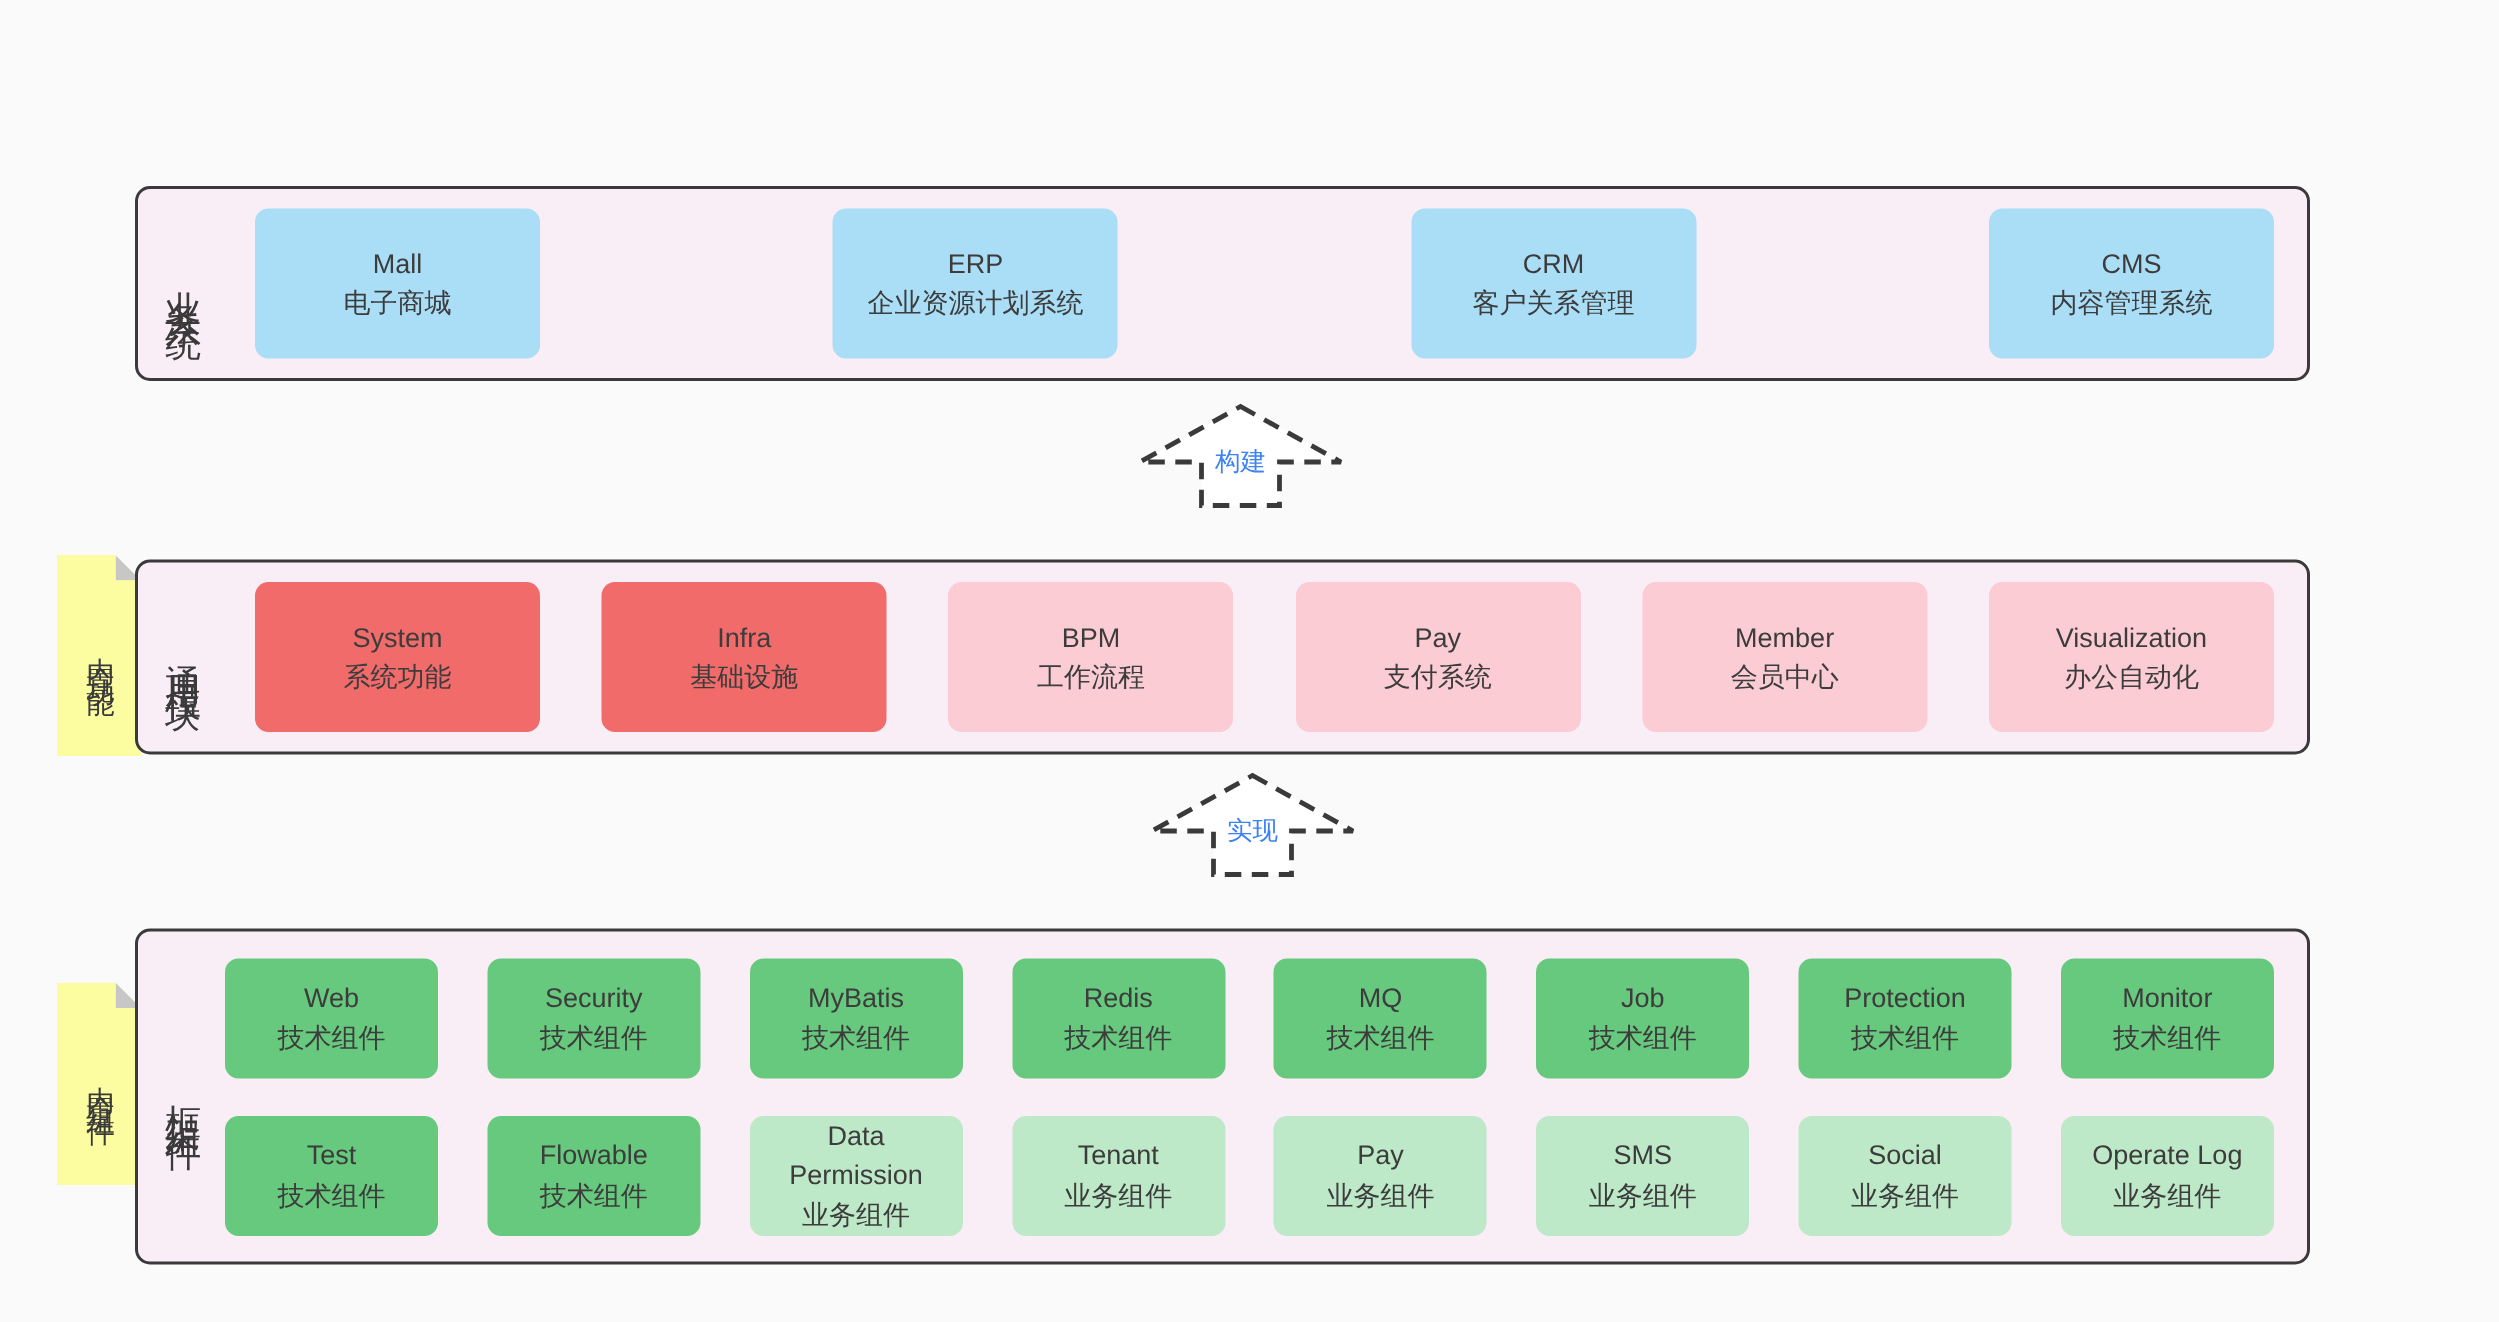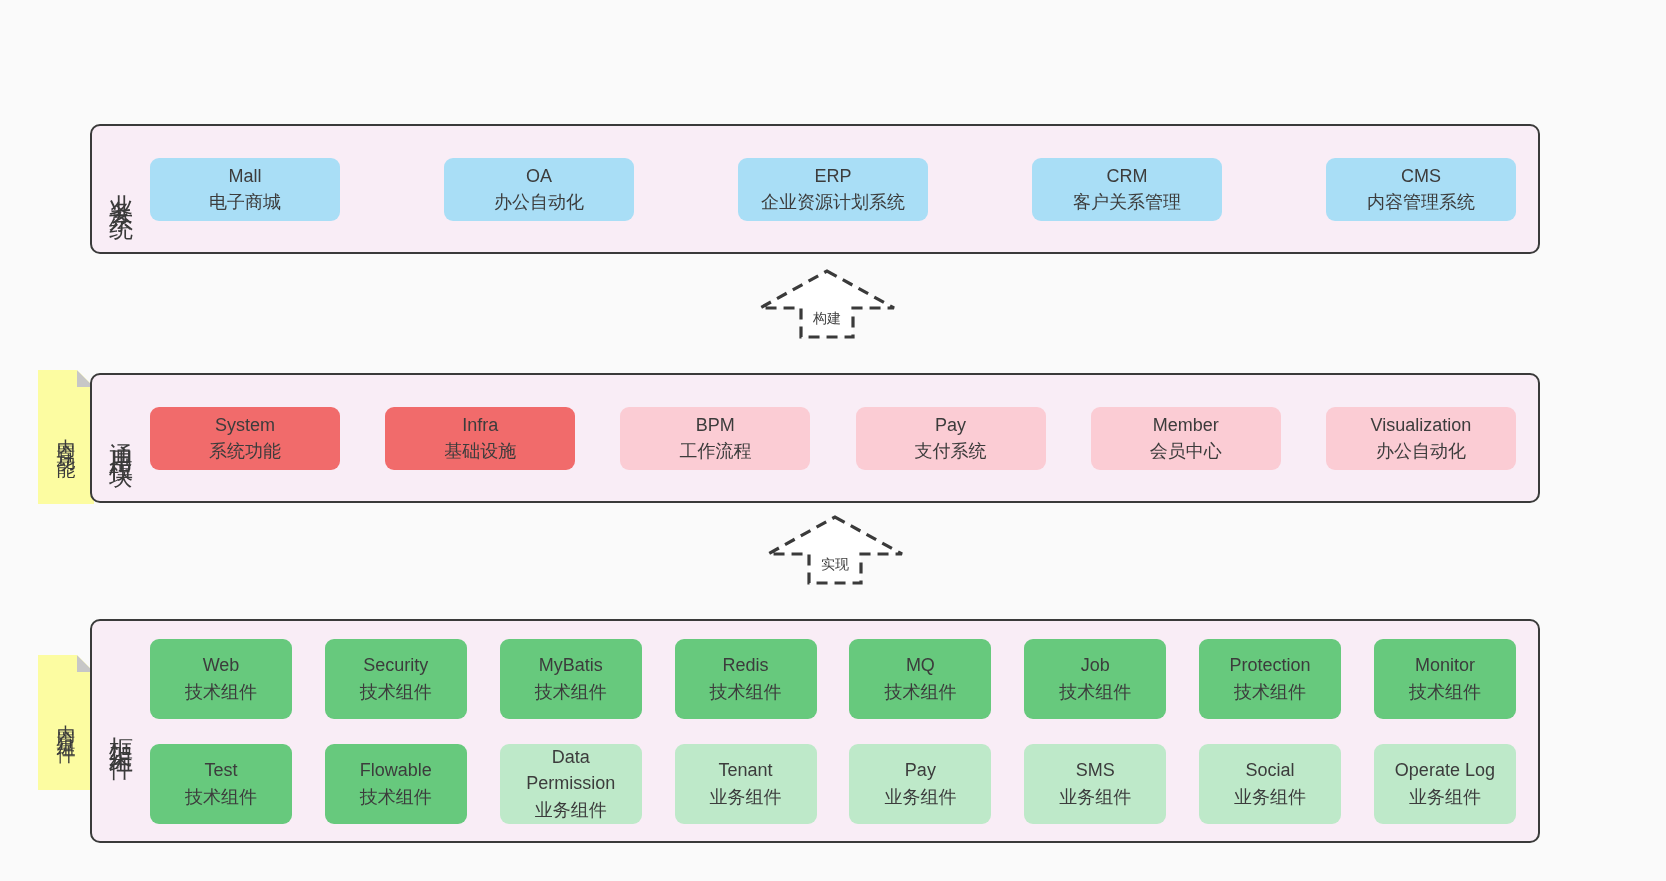--- a/index.html
+++ b/index.html
@@ -34,21 +34,21 @@
   .rows-col{
     flex:1;display:flex;flex-direction:column;justify-content:center;gap:25px;
     padding-right:22px;
   }
   .rows-col .boxes-row{flex:0 0 auto;padding-right:0;align-items:stretch;}
 
   .box{
     border-radius:9px;display:flex;flex-direction:column;align-items:center;justify-content:center;
     text-align:center;font-size:18px;line-height:1.45;color:#3c3c3c;
   }
-  .layer-top .box,.layer-mid .box{width:190px;height:63px;}
+  .layer-top .box,.layer-mid .box{width:190px;height:100px;margin-left:20px;}
   .layer-bot .box{width:142px;min-height:80px;}
   .box-name{white-space:pre-line;}
 
   
   .note{
     position:absolute;left:38px;width:56px;z-index:1;background:#fcfca1;
     clip-path:polygon(0 0,calc(100% - 17px) 0,100% 17px,100% 100%,0 100%);
     display:flex;align-items:center;justify-content:center;
   }
   .note-1{top:370px;height:134px;}
@@ -61,22 +61,22 @@
     writing-mode:vertical-rl;text-orientation:upright;
     font-size:19px;letter-spacing:7px;color:#3a3a3a;
   }
 
   
   .arrow{position:absolute;width:140px;height:72px;z-index:1;}
   .arrow-1{left:757px;top:268px;}
   .arrow-2{left:765px;top:514px;}
   .arrow svg{display:block;}
   .arrow-label{
-    position:absolute;left:50%;top:51px;transform:translate(-50%,-50%);
-    background:#ffffff;padding:1px 3px;font-size:14px;color:#404040;white-space:nowrap;
+    position:absolute;left:50%;top:40px;transform:translate(-50%,-50%);
+    background:#ffffff;padding:1px 3px;font-size:17px;color:#3b82f6;white-space:nowrap;
   }
 </style>
 </head>
 <body>
 
 <div class="stage">
 
   <div class="note note-1">
     <span class="note-text">内置功能</span>
     <span class="note-fold"></span>
@@ -85,24 +85,20 @@
     <span class="note-text">内置组件</span>
     <span class="note-fold"></span>
   </div>
 
   <div class="layer layer-top">
     <div class="layer-label">业务系统</div>
     <div class="boxes-row">
         <div class="box" style="background: rgb(169, 222, 246);">
           <div class="box-name">Mall</div>
           <div class="box-sub">电子商城</div>
-        </div>
-        <div class="box" style="background: rgb(169, 222, 246);">
-          <div class="box-name">OA</div>
-          <div class="box-sub">办公自动化</div>
         </div>
         <div class="box" style="background: rgb(169, 222, 246);">
           <div class="box-name">ERP</div>
           <div class="box-sub">企业资源计划系统</div>
         </div>
         <div class="box" style="background: rgb(169, 222, 246);">
           <div class="box-name">CRM</div>
           <div class="box-sub">客户关系管理</div>
         </div>
         <div class="box" style="background: rgb(169, 222, 246);">

